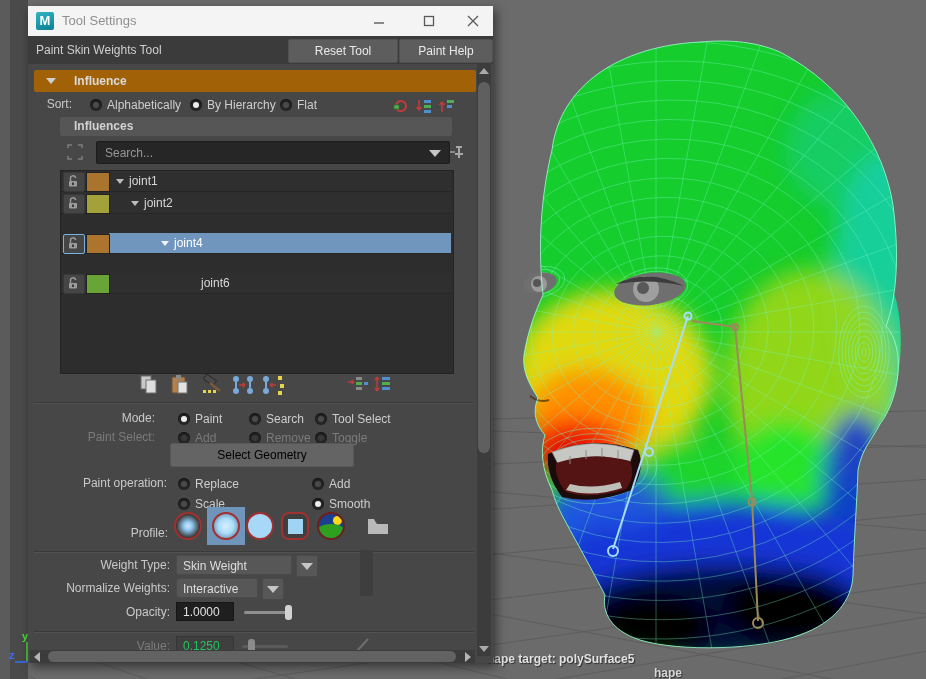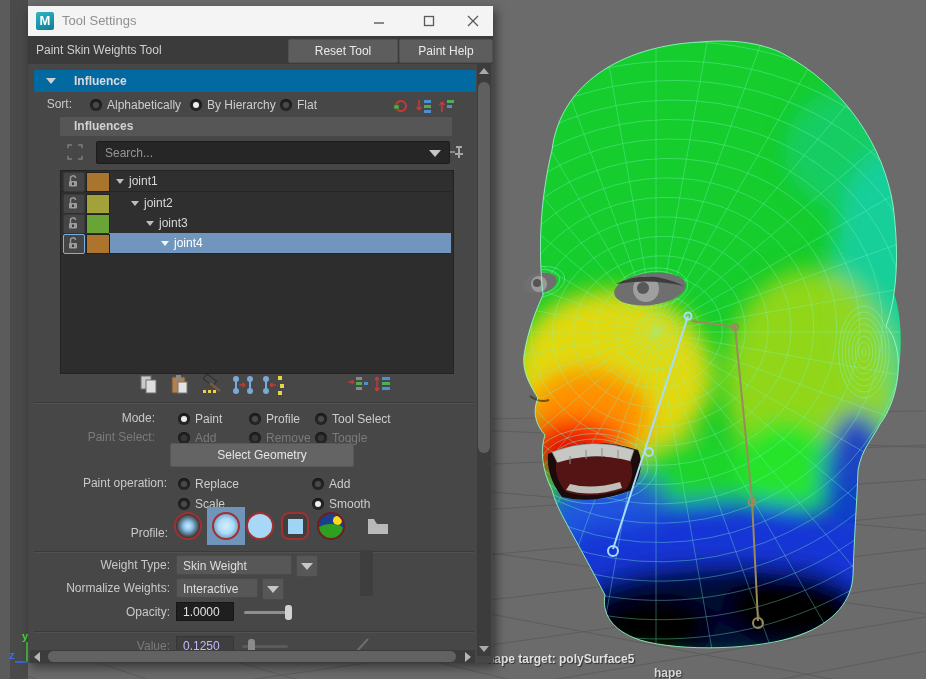--- a/index.html
+++ b/index.html
@@ -20,21 +20,21 @@
   .mlogo{position:absolute;left:8px;top:6px;width:18px;height:18px;border-radius:2px;
          background:linear-gradient(160deg,#2fb4c2,#0d7f94);color:#fff;font-weight:bold;
          font-size:13px;text-align:center;line-height:18px}
   .wtitle{position:absolute;left:34px;top:7px;color:#8f8f8f;font-size:13px}
   .wctl{position:absolute;top:4px;width:30px;height:22px;display:flex;align-items:center;justify-content:center}
   .toolrow{position:absolute;left:0;top:30px;width:465px;height:28px;background:#3b3b3b}
   .toolname{position:absolute;left:8px;top:7px;color:#cfcfcf}
   .hbtn{position:absolute;top:3px;height:22px;background:#5d5d5d;border:1px solid #515151;border-radius:2px;
         color:#e9e9e9;text-align:center;line-height:22px}
   
-  .framehdr{position:absolute;left:6px;top:64px;width:442px;height:22px;background:#0369a1;
+  .framehdr{position:absolute;left:6px;top:64px;width:442px;height:22px;background:#a16207;
             border-radius:2px;font-weight:bold;color:#dadada}
   .tri-down{width:0;height:0;border-left:5px solid transparent;border-right:5px solid transparent;
             border-top:6px solid #cfcfcf;display:inline-block}
   .row{position:absolute;left:0;width:451px;height:18px}
   .rlabel{position:absolute;left:0;text-align:right;color:#c9c9c9}
   .rlabel.dis, .rtext.dis{color:#7b7b7b}
   .radio{position:absolute;top:2px;width:12px;height:12px;border-radius:50%;background:#262626;
          box-shadow:inset 0 1px 2px #101010}
   .radio::after{content:"";position:absolute;left:3px;top:3px;width:6px;height:6px;border-radius:50%;background:#4a4a4a}
   .radio.sel::after{background:#ededed}
@@ -55,30 +55,30 @@
   .lockbtn{position:absolute;left:2px;top:1px;width:20px;height:18px;background:#454545;
            border:1px solid #383838;border-radius:2px}
   .swatch{position:absolute;left:25px;top:1px;width:22px;height:18px;border:1px solid #222}
   .jhl{position:absolute;left:48px;top:0;width:342px;height:20px;background:#7096bd}
   .jtri{position:absolute;top:8px;width:0;height:0;border-left:4px solid transparent;
         border-right:4px solid transparent;border-top:5px solid #bdbdbd}
   .jname{position:absolute;top:3px;color:#d8d8d8}
   .icbtn{position:absolute;top:0}
   .divider{position:absolute;left:6px;width:440px;height:1px;background:#3a3a3a;border-bottom:1px solid #515151}
   .selgeo{position:absolute;left:142px;top:437px;width:182px;height:22px;background:#646464;
-          border:1px solid #585858;border-radius:2px;color:#e5e5e5;text-align:center;line-height:22px}
+          border:1px solid #585858;border-radius:2px;color:#000000;text-align:center;line-height:22px}
   .pfbase{position:absolute;top:506px;width:28px;height:28px;border-radius:50%;border:2px solid #a33030;box-sizing:border-box}
   .pfsel{position:absolute;left:179px;top:501px;width:38px;height:38px;background:#6f95ba}
   .dd{position:absolute;height:20px;background:#575757;border:1px solid #4a4a4a;border-radius:2px;
       color:#dedede;line-height:20px;padding-left:6px;box-sizing:border-box}
   .ddbtn{position:absolute;width:20px;height:20px;background:#575757;border:1px solid #4a4a4a;border-radius:2px;
          display:flex;align-items:center;justify-content:center}
   .numin{position:absolute;width:58px;height:19px;background:#1f1f1f;border:1px solid #161616;color:#e0e0e0;
          font-size:12px;padding-left:6px;font-family:"Liberation Sans",sans-serif;box-sizing:border-box}
-  .numin.dis{background:#3f3f3f;color:#c4b5fd;border-color:#363636}
+  .numin.dis{background:#3f3f3f;color:#22c55e;border-color:#363636}
   .strack{position:absolute;height:3px;background:#8f8f8f;border-radius:2px}
   .strack.dis{background:#5a5a5a}
   .shandle{position:absolute;top:-6px;width:7px;height:15px;background:#d2d2d2;border-radius:3px}
   .shandle.dis{background:#8b8b8b}
   
   .vscroll{position:absolute;left:449px;top:58px;width:14px;height:592px;background:#3c3c3c}
   .vthumb{position:absolute;left:1px;top:18px;width:12px;height:371px;background:#5f5f5f;border-radius:6px}
   .sarrow{position:absolute;width:14px;height:14px;display:flex;align-items:center;justify-content:center}
   .tri-up-s{width:0;height:0;border-left:5px solid transparent;border-right:5px solid transparent;border-bottom:6px solid #a9a9a9}
   .tri-dn-s{width:0;height:0;border-left:5px solid transparent;border-right:5px solid transparent;border-top:6px solid #a9a9a9}
@@ -392,45 +392,44 @@
           <svg width="18" height="16">
             <rect x="5" y="8" width="8" height="5.5" rx="1" fill="#9c9c9c"></rect>
             <path d="M6.5,8 V6 a2.6,2.6 0 0 1 5.2,-1" fill="none" stroke="#9c9c9c" stroke-width="1.4"></path>
             <rect x="8" y="9.5" width="2" height="2.5" fill="#3a3a3a"></rect>
           </svg>
         </span>
       <span class="swatch" style="background: rgb(163, 162, 58);"></span>
       <span class="jtri" style="left:70px"></span>
       <span class="jname" style="left:83px">joint2</span>
     </div>
-    <div class="jrow" style="top:42px">
-      <span class="lockbtn">
-          <svg width="18" height="16">
-            <rect x="5" y="8" width="8" height="5.5" rx="1" fill="#9c9c9c"></rect>
-            <path d="M6.5,8 V6 a2.6,2.6 0 0 1 5.2,-1" fill="none" stroke="#9c9c9c" stroke-width="1.4"></path>
-            <rect x="8" y="9.5" width="2" height="2.5" fill="#3a3a3a"></rect>
-          </svg>
-        </span>
-      <span class="swatch" style="background: rgb(105, 164, 54);"></span>
-      <span class="jtri" style="left:85px"></span>
-      <span class="jname" style="left:98px">joint3</span>
-    </div>
     <div class="jrow" style="top:62px">
       <span class="jhl"></span>
       <span class="lockbtn" style="border-color:#7ab0dc">
           <svg width="18" height="16">
             <rect x="5" y="8" width="8" height="5.5" rx="1" fill="#9c9c9c"></rect>
             <path d="M6.5,8 V6 a2.6,2.6 0 0 1 5.2,-1" fill="none" stroke="#9c9c9c" stroke-width="1.4"></path>
             <rect x="8" y="9.5" width="2" height="2.5" fill="#3a3a3a"></rect>
           </svg>
         </span>
       <span class="swatch" style="background: rgb(173, 116, 46);"></span>
       <span class="jtri" style="left:100px;border-top-color:#f0f5fa"></span>
       <span class="jname" style="left:113px;color:#ffffff">joint4</span>
     </div>
+    <div class="jrow" style="top:102px">
+      <span class="lockbtn">
+          <svg width="18" height="16">
+            <rect x="5" y="8" width="8" height="5.5" rx="1" fill="#9c9c9c"></rect>
+            <path d="M6.5,8 V6 a2.6,2.6 0 0 1 5.2,-1" fill="none" stroke="#9c9c9c" stroke-width="1.4"></path>
+            <rect x="8" y="9.5" width="2" height="2.5" fill="#3a3a3a"></rect>
+          </svg>
+        </span>
+      <span class="swatch" style="background: rgb(105, 164, 54);"></span>
+      <span class="jname" style="left:140px">joint6</span>
+    </div>
   </div>
 
   <div class="row" style="top:368px;height:24px">
     <svg class="icbtn" style="left:110px" width="22" height="22">
       <rect x="3" y="2" width="10" height="13" fill="#c9c9c9" stroke="#6e6e6e"></rect>
         <rect x="8" y="6" width="10" height="13" fill="#dedede" stroke="#6e6e6e"></rect>
     </svg>
     <svg class="icbtn" style="left:141px" width="22" height="22">
       <rect x="3" y="3" width="13" height="16" rx="1" fill="#b08050" stroke="#6e5030"></rect>
         <rect x="7" y="1" width="5" height="4" fill="#8a8a8a"></rect>
@@ -476,21 +475,21 @@
     </svg>
   </div>
 
   <div class="divider" style="top:396px"></div>
 
   <div class="row" style="top:405px">
     <span class="rlabel" style="width:127px">Mode:</span>
     <span class="radio sel" style="left:150px"></span>
     <span class="rtext" style="left:167px">Paint</span>
     <span class="radio" style="left:221px"></span>
-    <span class="rtext" style="left:238px">Profile</span>
+    <span class="rtext" style="left:238px">Search</span>
     <span class="radio" style="left:287px"></span>
     <span class="rtext" style="left:304px">Tool Select</span>
   </div>
 
   <div class="row" style="top:424px">
     <span class="rlabel dis" style="width:127px">Paint Select:</span>
     <span class="radio dis" style="left:150px"></span>
     <span class="rtext dis" style="left:167px">Add</span>
     <span class="radio dis" style="left:221px"></span>
     <span class="rtext dis" style="left:238px">Remove</span>

